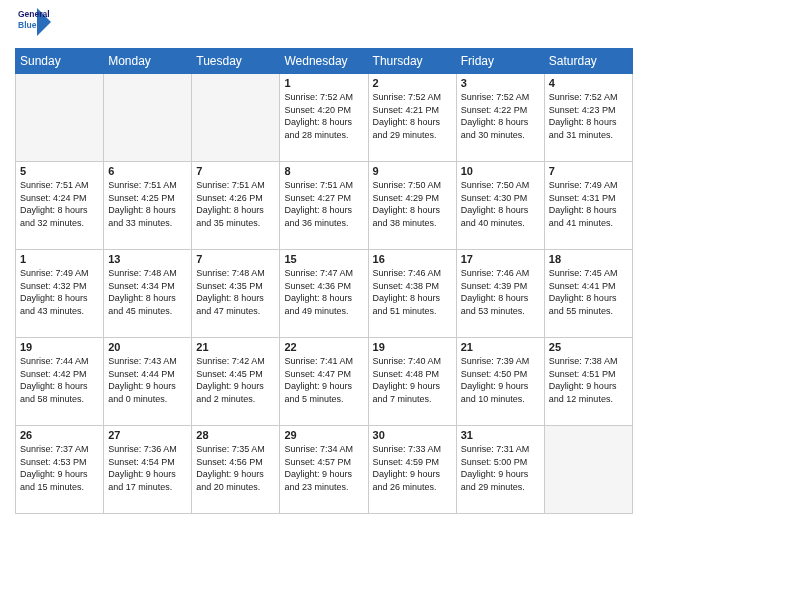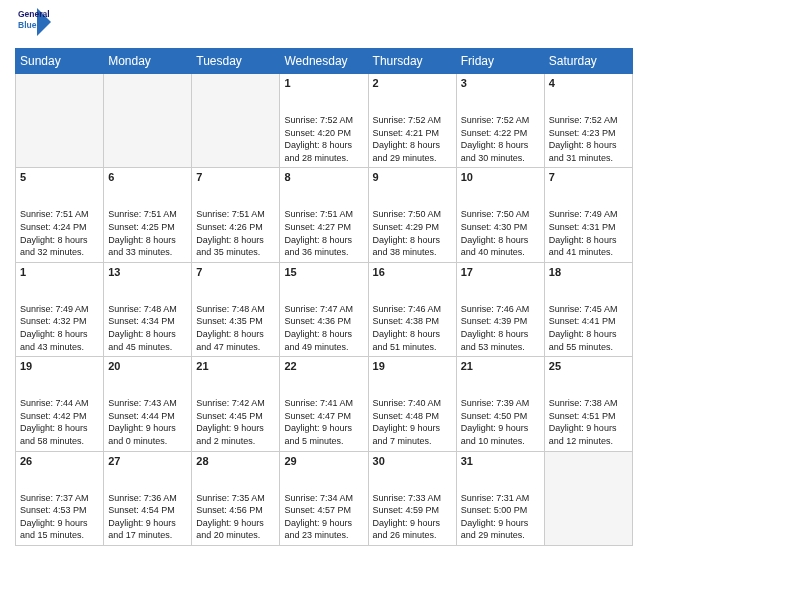--- a/index.html
+++ b/index.html
@@ -68,21 +68,20 @@
       background: #f5f5f5;
     }
     .day-number {
       font-size: 11px;
       font-weight: bold;
       margin-bottom: 2px;
     }
     .day-info {
       font-size: 9px;
       line-height: 1.4;
-      margin-top: 25px;
     }
   </style>
 </head>
 <body>
 
 <div class="container">
   <div class="header">
     <div class="logo">
       <svg class="logo-icon" viewBox="0 0 38 38">
         <rect x="0" y="0" width="38" height="38" fill="white"></rect>

